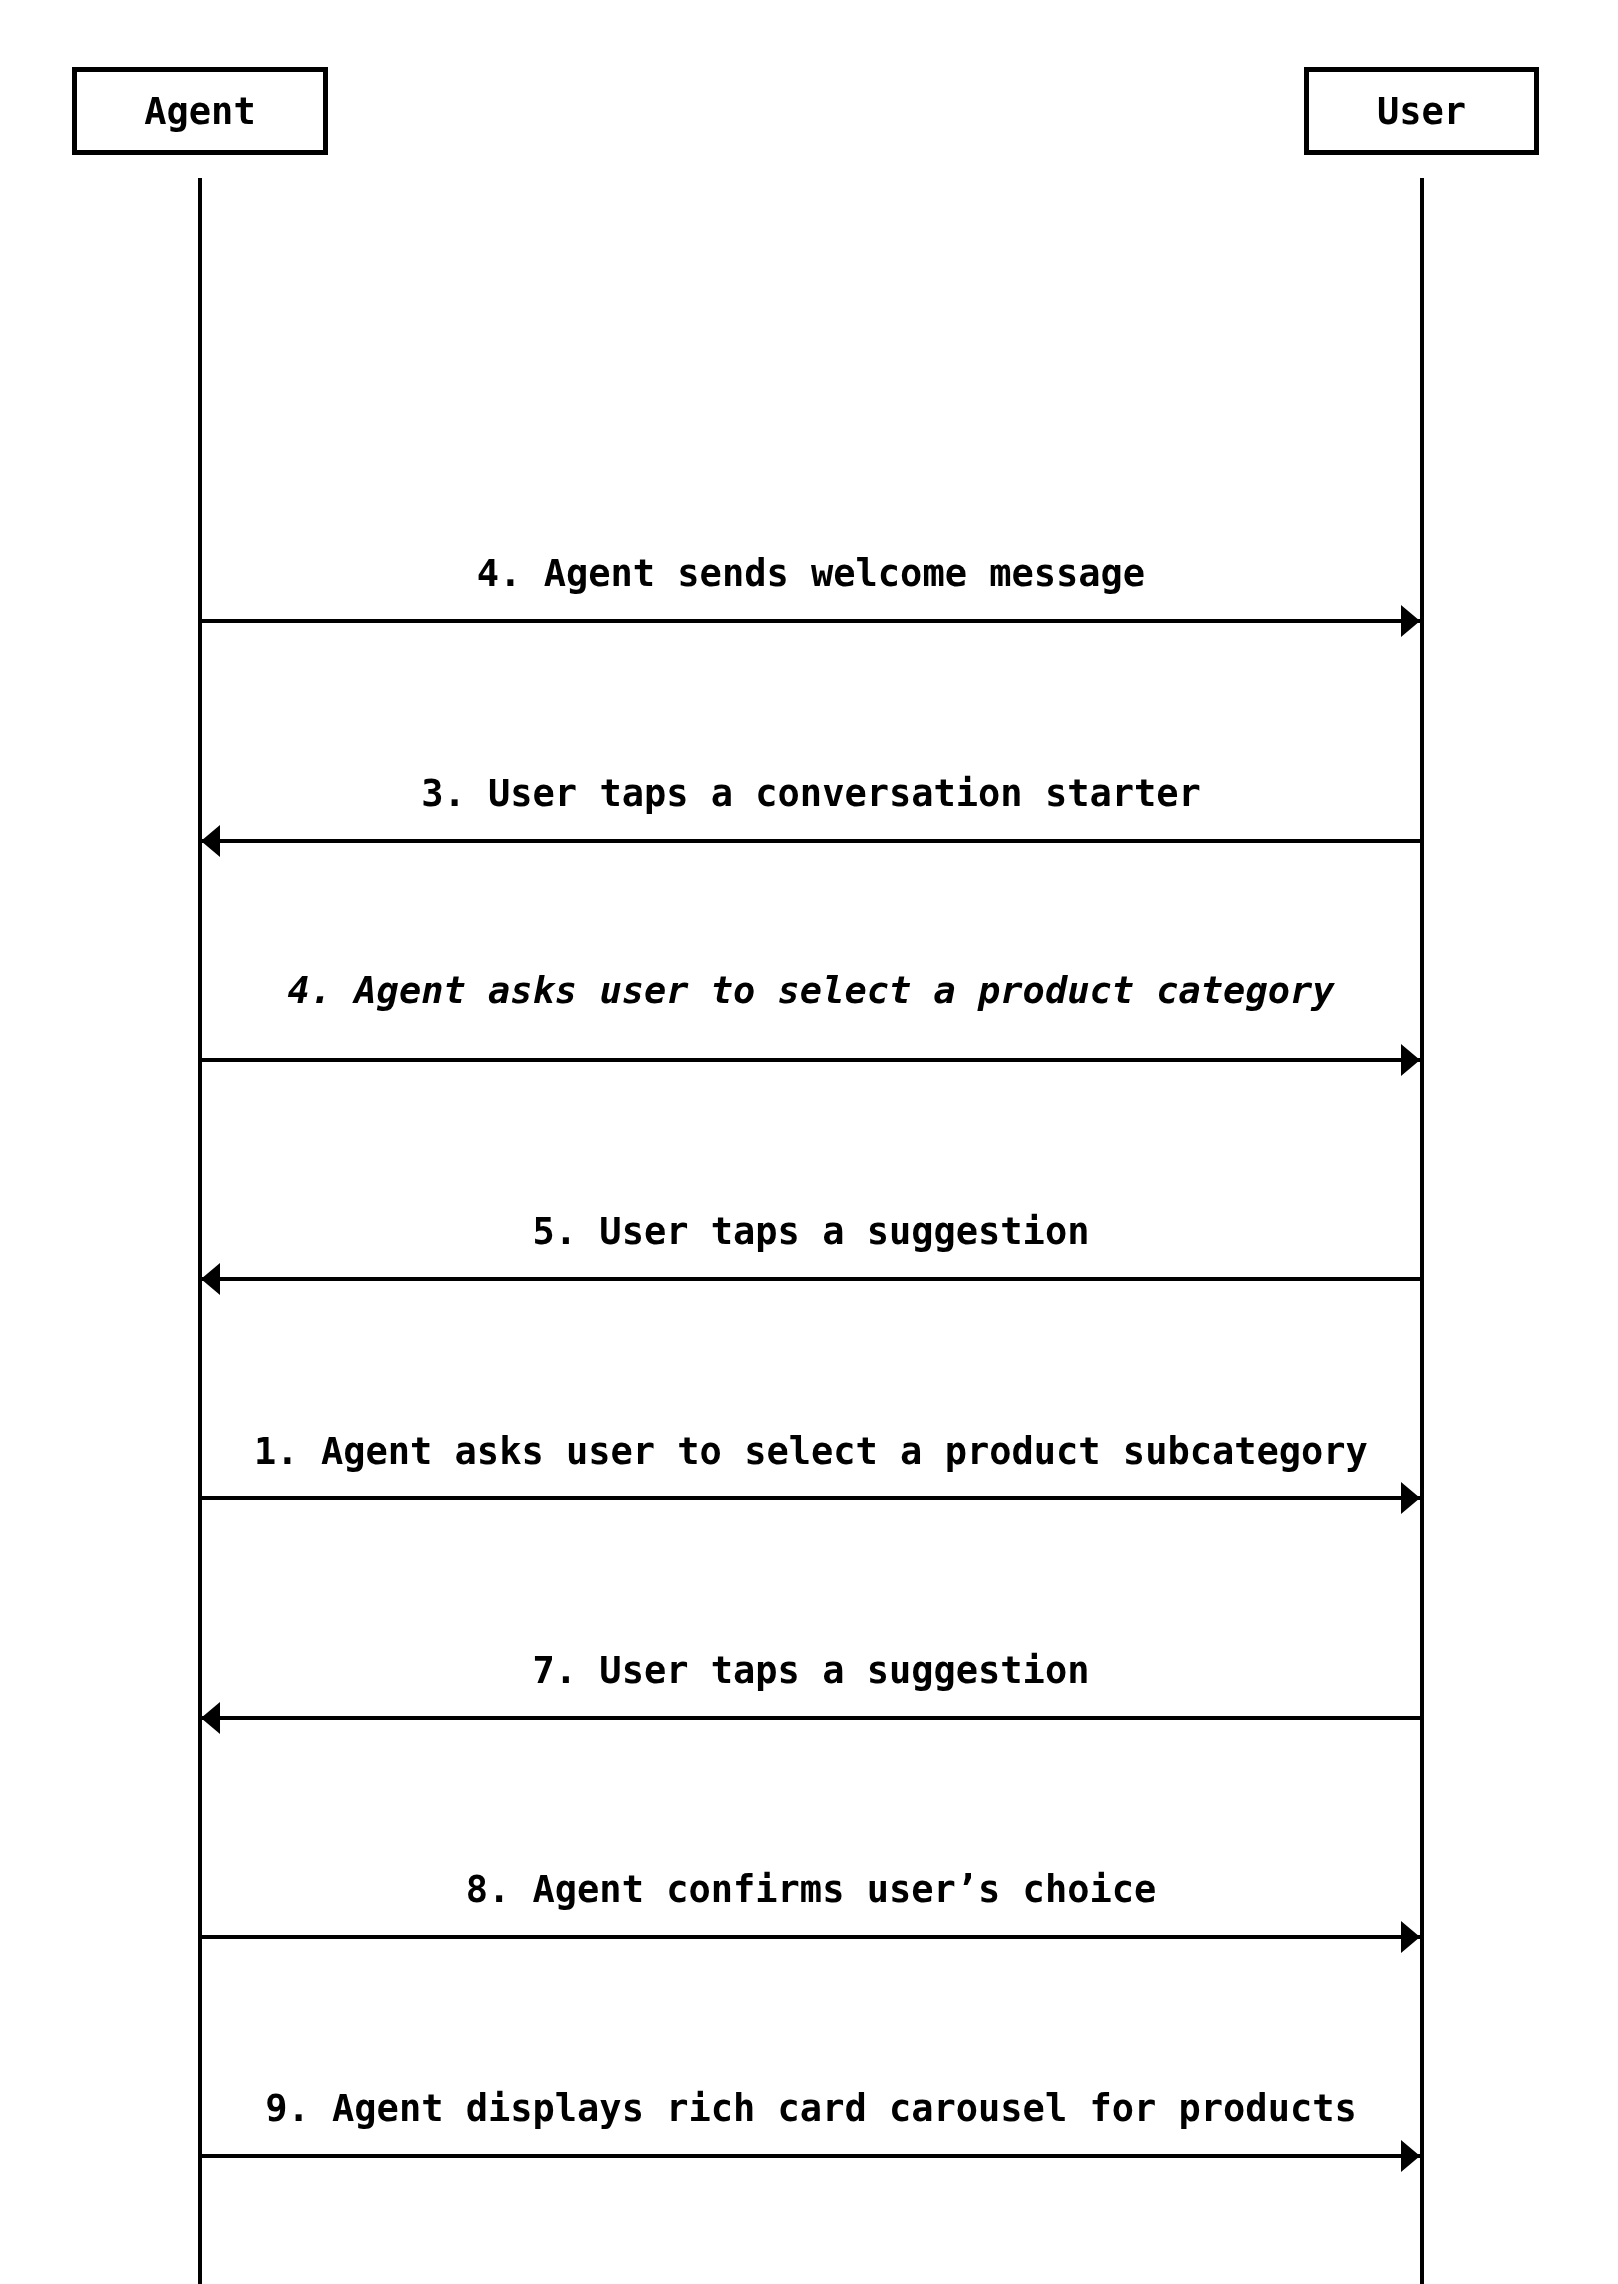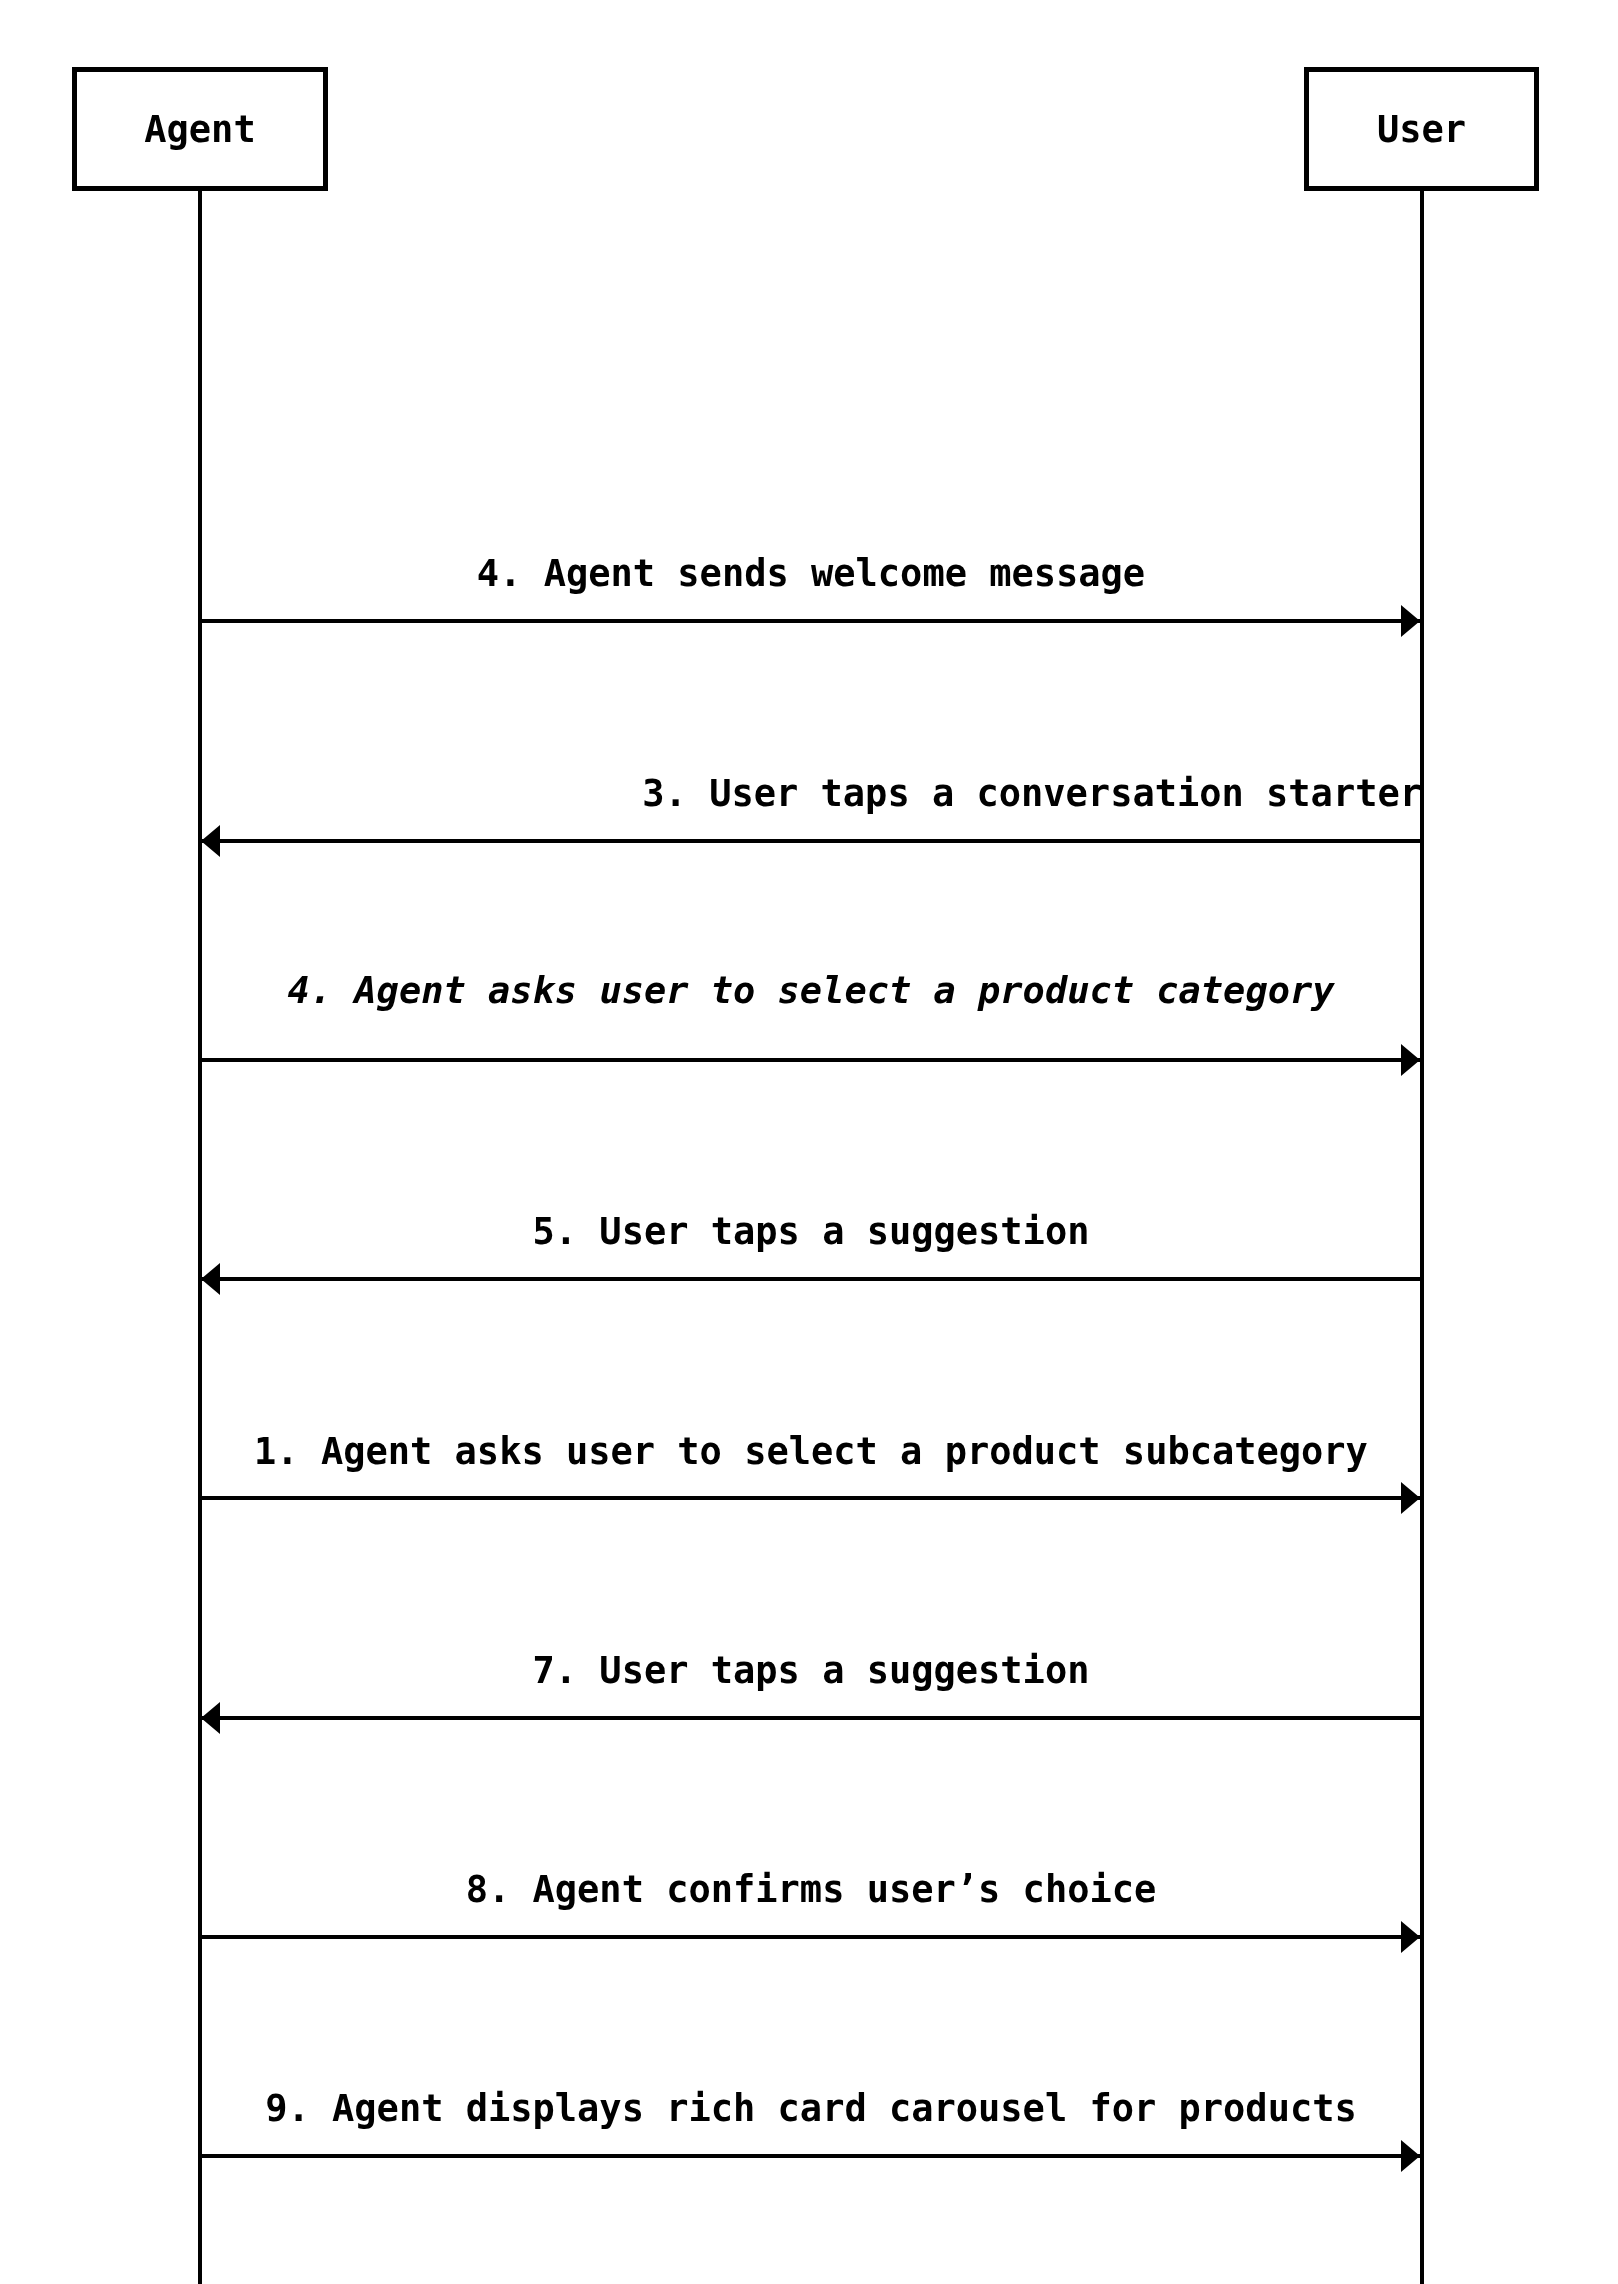--- a/index.html
+++ b/index.html
@@ -21,21 +21,21 @@
     top: 178px;
     height: 3022px;
     width: 3.7px;
     background: #000000;
     z-index: 1;
   }
   #lifeline-agent { left: 198px; }
   #lifeline-user  { left: 1420px; }
   .actor-box {
     position: absolute;
-    height: 124px;
+    height: 88px;
     border: 5px solid #000000;
     box-sizing: border-box;
     background: #ffffff;
     display: flex;
     align-items: center;
     justify-content: center;
     font-size: 37px;
     font-weight: bold;
     z-index: 2;
   }
@@ -102,21 +102,21 @@
     <span>User</span>
   </div>
 
 
   <div id="messages">
       <div class="msg-label" style="top: 550px;">
         <div>4. Agent sends welcome message</div>
       </div>
       <div class="msg-shaft" style="top: 619px;"></div>
       <div class="arrow-head to-user" style="top: 605px;"></div>
-      <div class="msg-label" style="top: 770px; text-align: right;">
+      <div class="msg-label" style="top: 770px;">
         <div>3. User taps a conversation starter</div>
       </div>
       <div class="msg-shaft" style="top: 839px;"></div>
       <div class="arrow-head to-agent" style="top: 825px;"></div>
       <div class="msg-label" style="top: 967px; font-style: italic;">
         <div>4. Agent asks user to select a product category</div>
       </div>
       <div class="msg-shaft" style="top: 1058px;"></div>
       <div class="arrow-head to-user" style="top: 1044px;"></div>
       <div class="msg-label" style="top: 1208px;">

